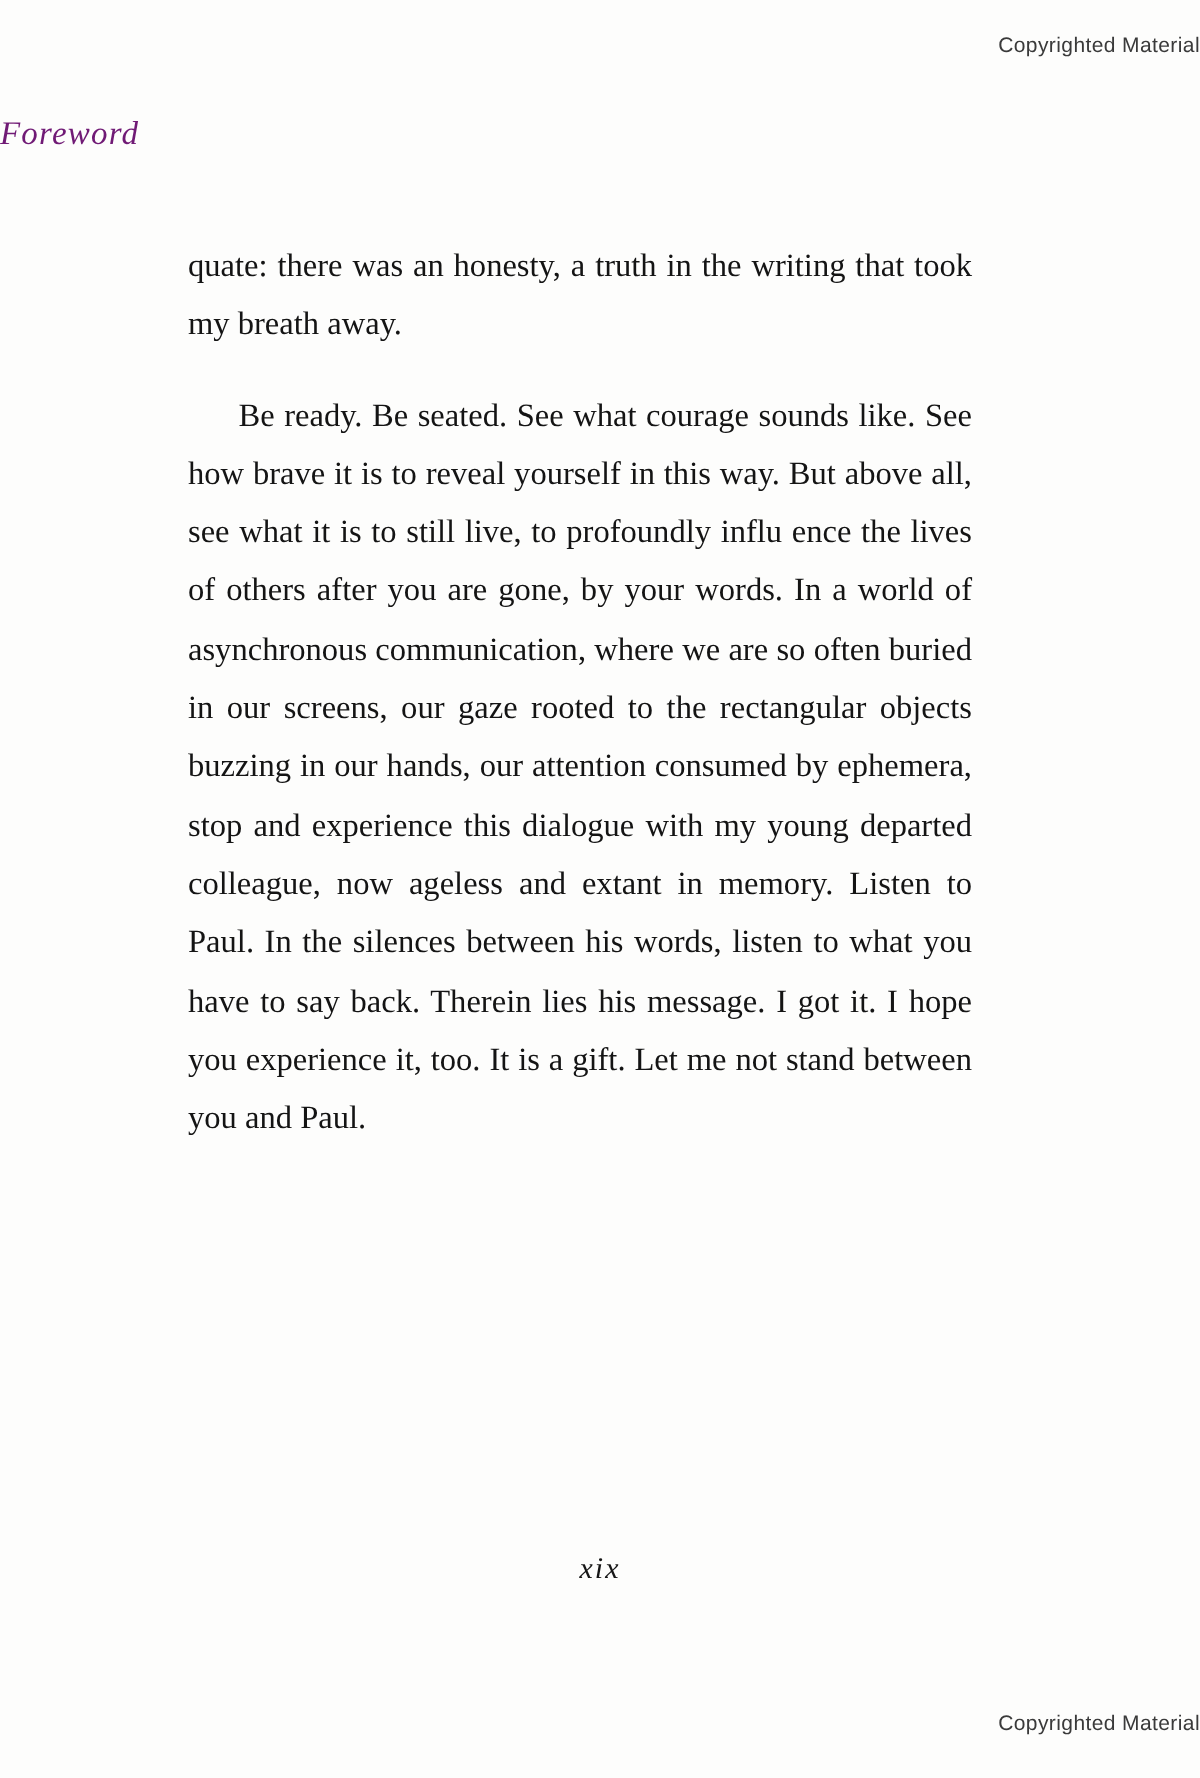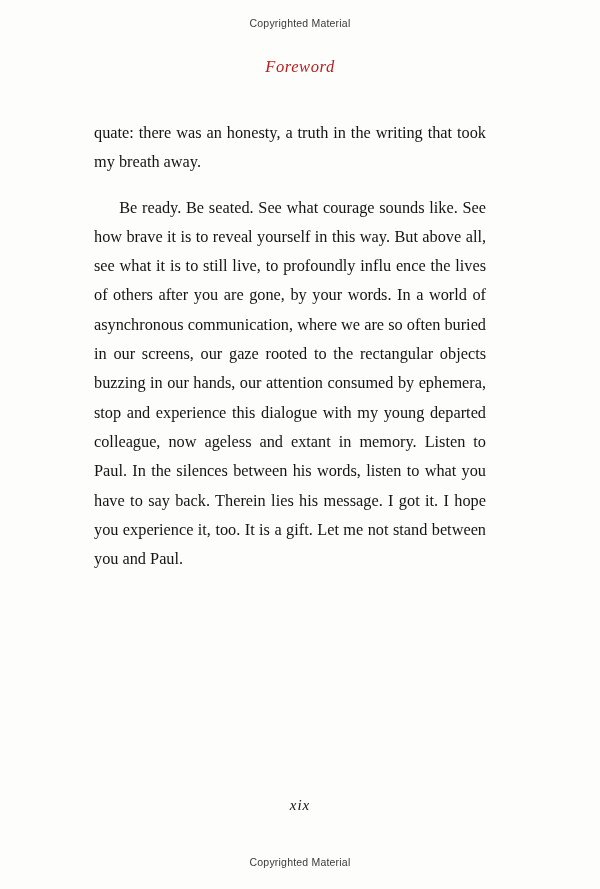--- a/index.html
+++ b/index.html
@@ -17,39 +17,39 @@
   }
   .page {
     position: absolute;
     inset: 0;
     background: #fdfdfc;
   }
   .watermark {
     position: absolute;
     left: 0;
     right: 0;
-    text-align: center;
+    text-align: right;
     font-family: "Liberation Sans", sans-serif;
     font-size: 10.5px;
     letter-spacing: 0.2px;
     color: #3a3a3a;
   }
   .watermark-top { top: 17px; }
   .watermark-bottom { top: 856px; }
 
   .running-head {
     position: absolute;
     top: 57px;
     left: 0;
     right: 0;
-    text-align: center;
+    text-align: left;
     font-style: italic;
     font-size: 16.5px;
     letter-spacing: 0.6px;
-    color: #b91c1c;
+    color: #701a75;
   }
 
   .text-block {
     position: absolute;
     top: 102px;
     left: 78px;
     width: 424px;
     font-size: 16.3px;
     line-height: 29.3px;
     text-align: justify;
@@ -67,21 +67,20 @@
   .folio {
     position: absolute;
     top: 777px;
     left: 0;
     right: 0;
     text-align: center;
     font-style: italic;
     font-size: 15px;
     letter-spacing: 1px;
     color: #161616;
-    margin-top: 20px;
   }
 </style>
 </head>
 <body>
 
 <div class="page">
 
   <div class="watermark watermark-top">Copyrighted Material</div>
 
   <div class="running-head">Foreword</div>

